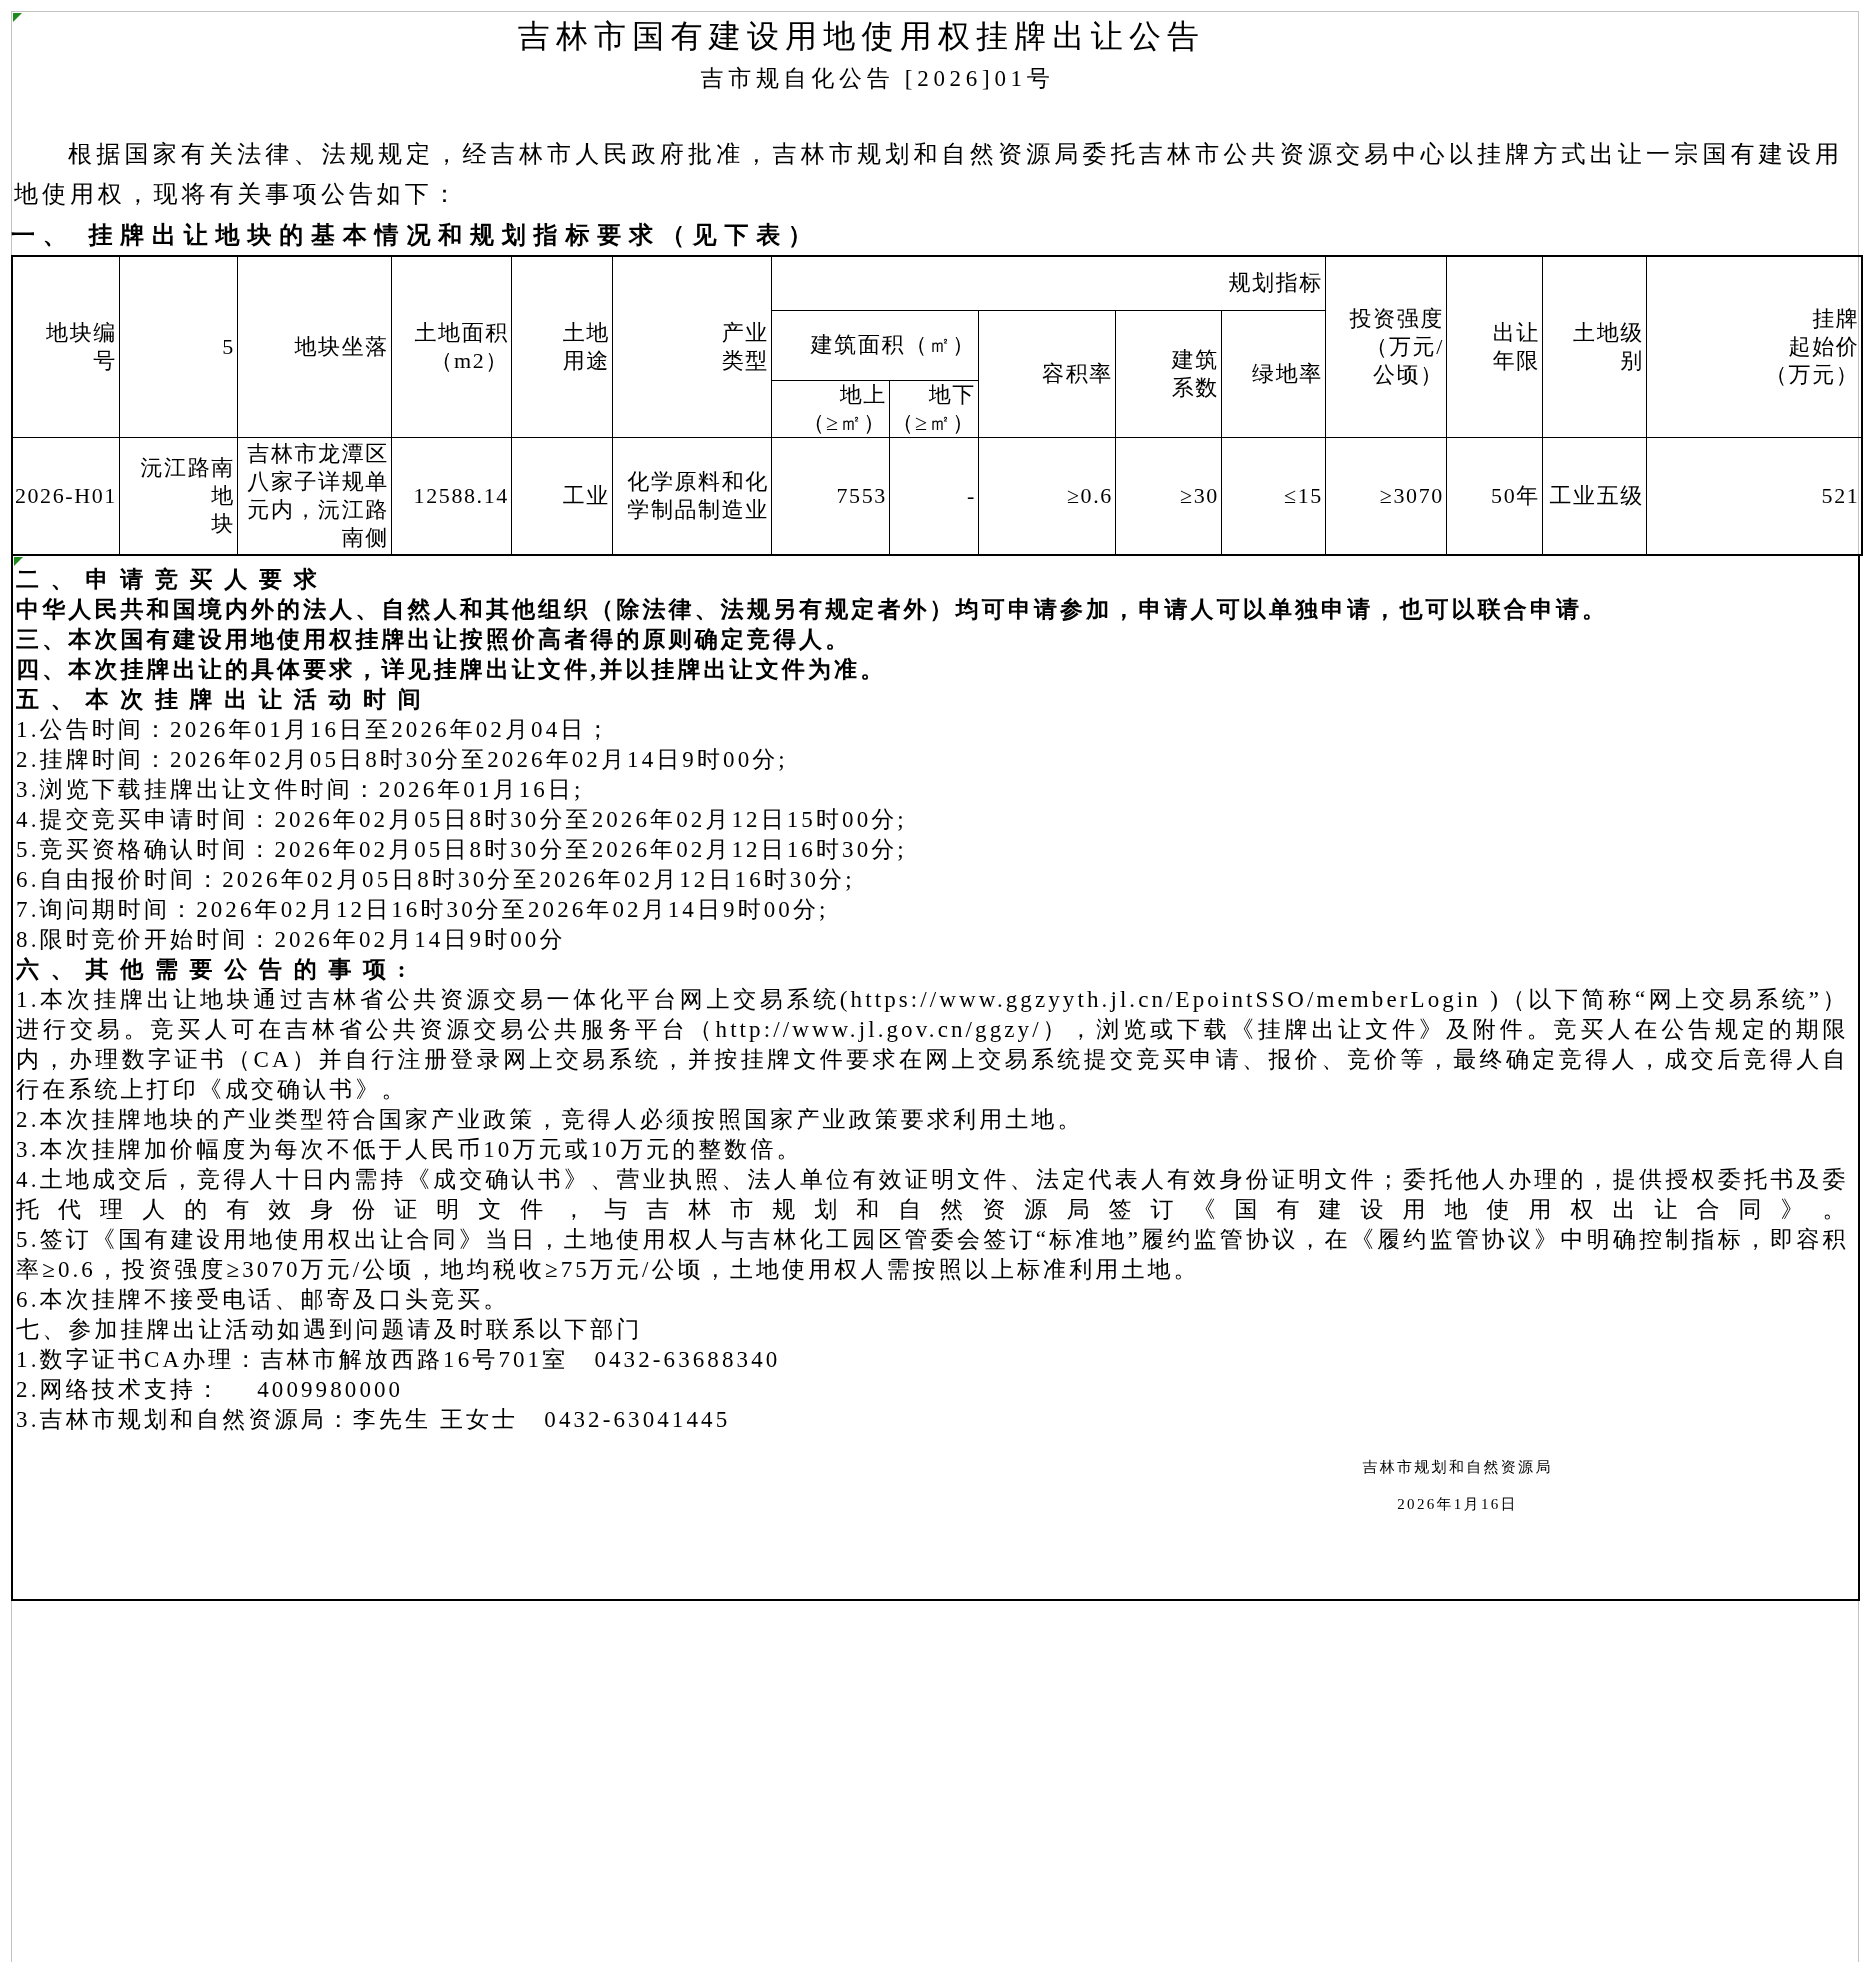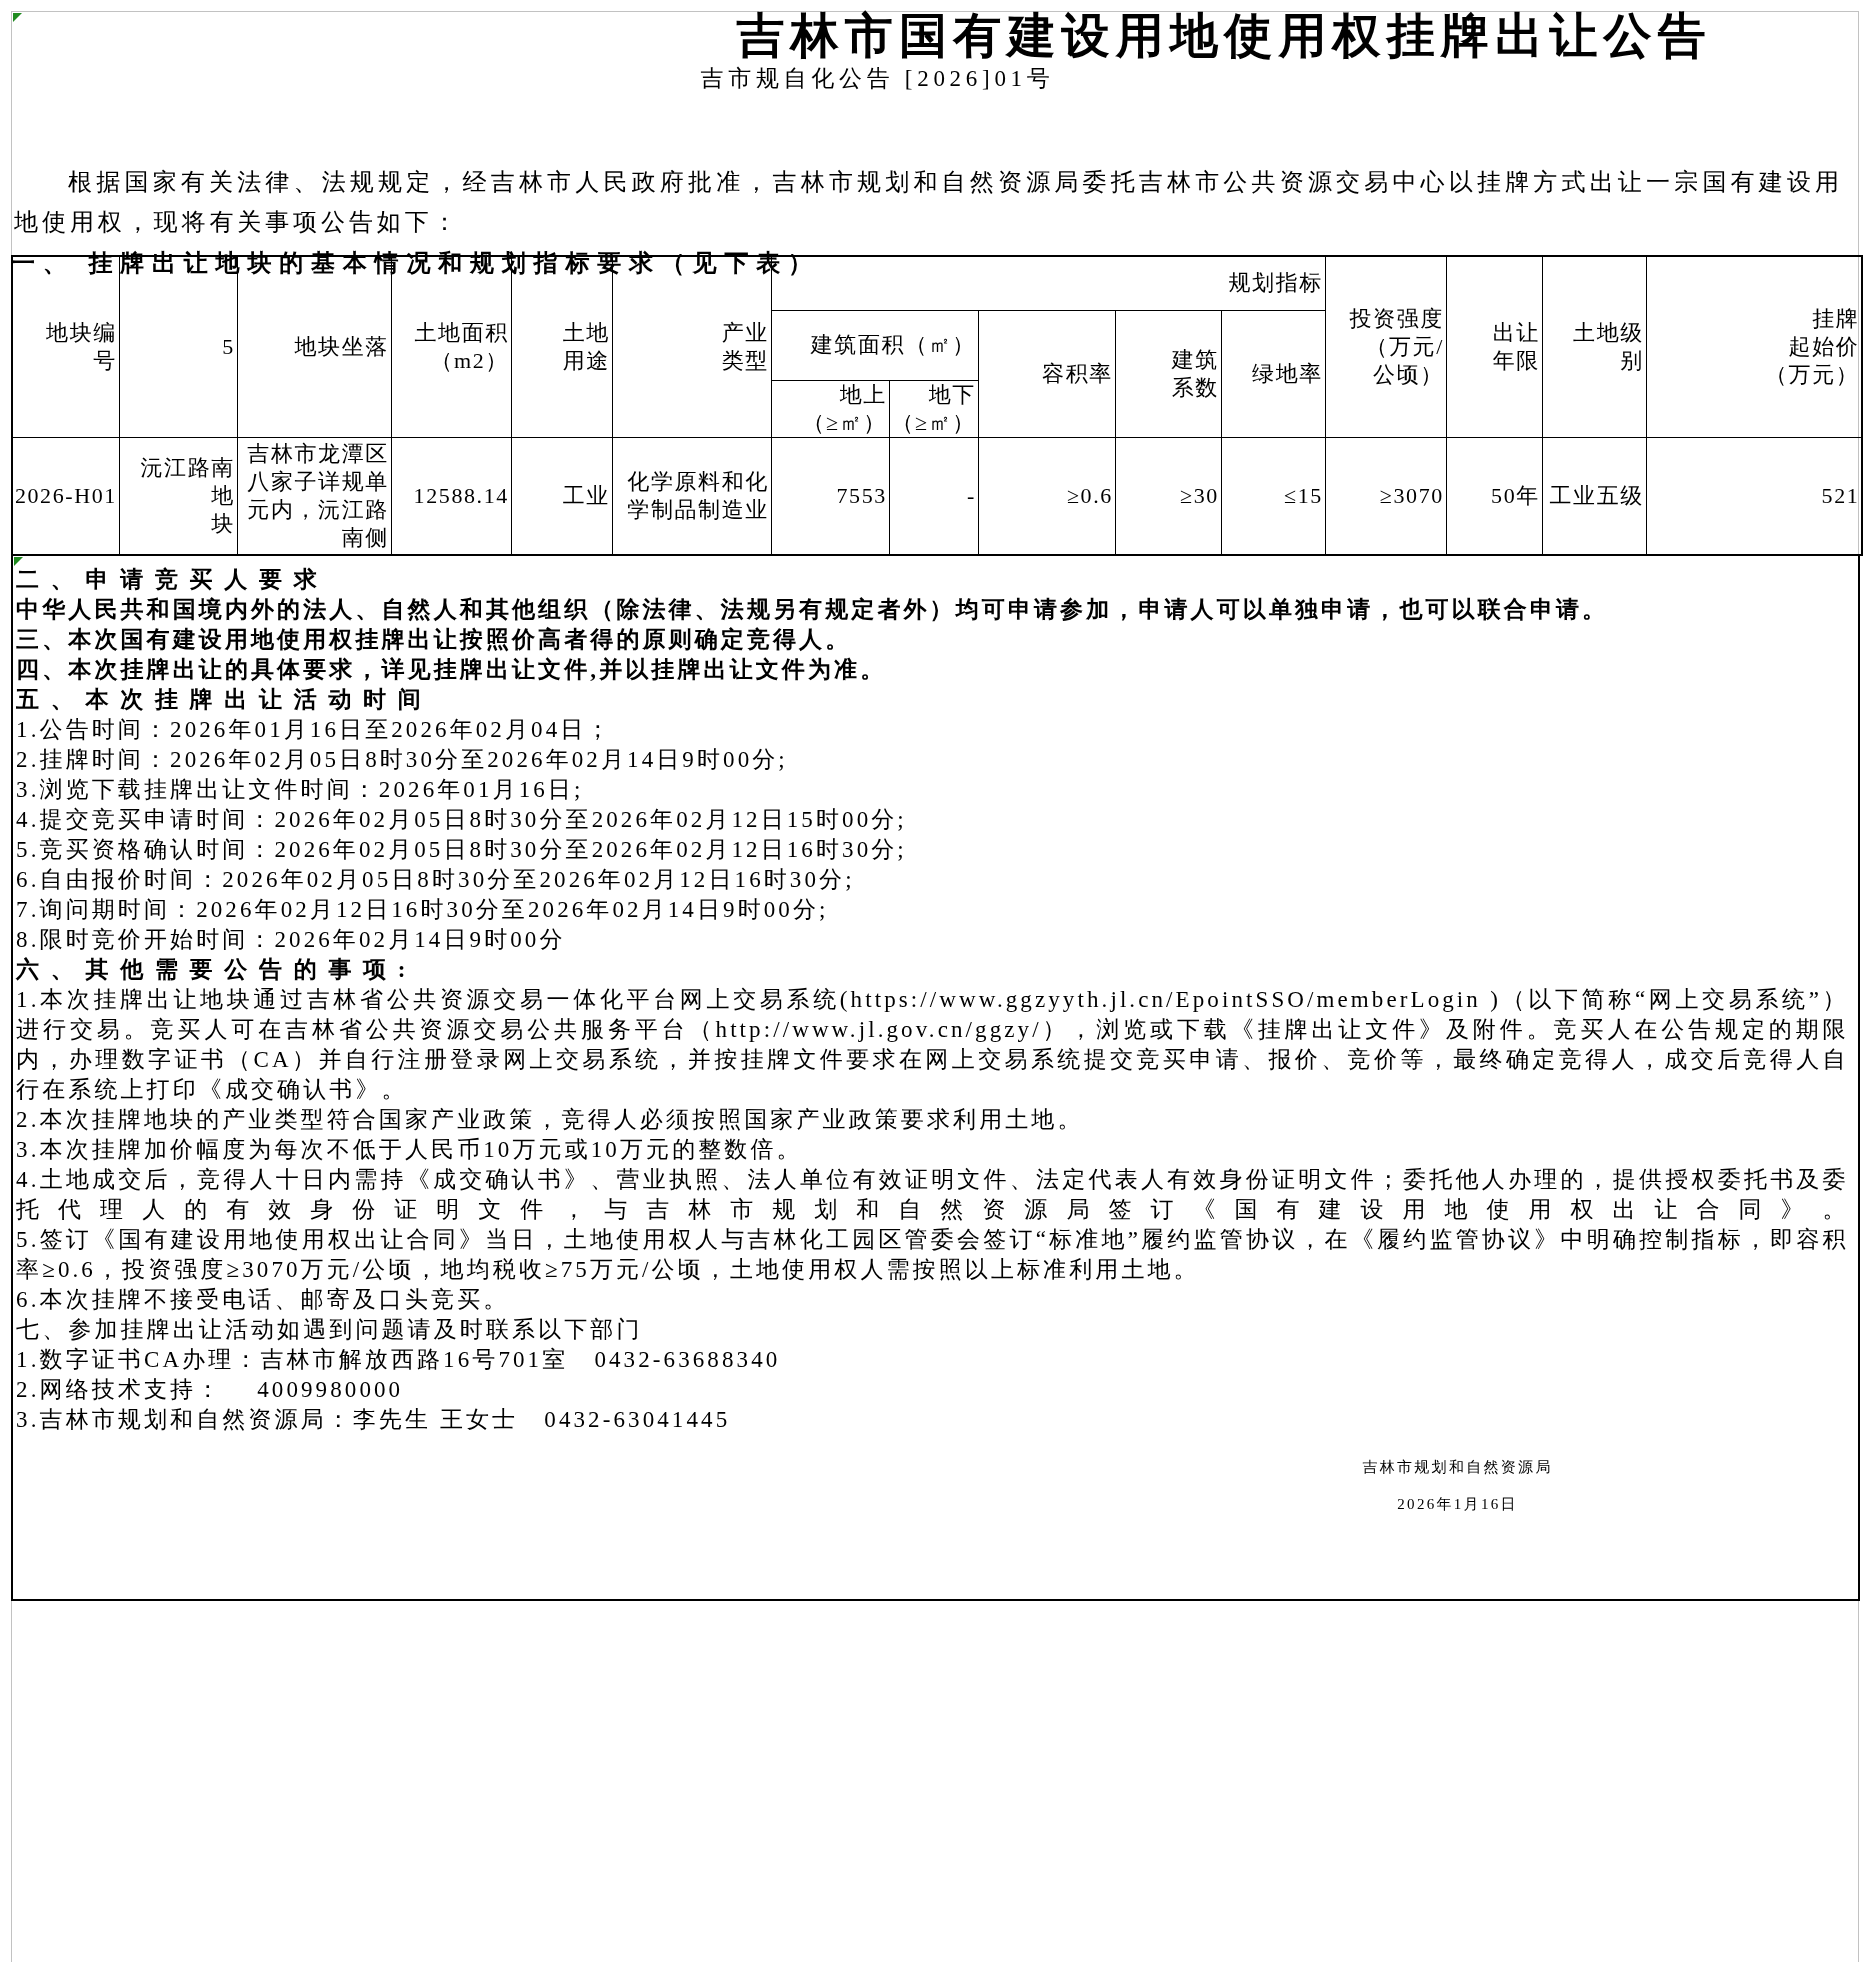--- a/index.html
+++ b/index.html
@@ -13,25 +13,25 @@
     border-left:0.8px solid #c2c2c2;border-top:0.8px solid #c2c2c2;border-right:0.8px solid #c2c2c2;
     box-sizing:border-box;
   }
   .tri{position:absolute;width:0;height:0;border-top:9.3px solid #1e8a1e;border-right:9.3px solid transparent;}
   #tri-title{left:12.5px;top:12.5px;}
   #tri-body{left:14px;top:557px;}
 
   .content{position:absolute;left:11px;top:11px;width:1849px;}
 
   .title-block{padding:3.1px 148px 0 0;text-align:center;}
-  .doc-title{font-size:48px;font-weight:bold;letter-spacing:6.2px;line-height:44px;text-align:right;}
+  .doc-title{font-size:32px;font-weight:normal;letter-spacing:6.2px;line-height:44px;}
   .doc-number{font-size:23px;font-weight:normal;letter-spacing:4.7px;line-height:31px;margin-top:4.7px;padding-left:32px;}
 
   .intro{
-    margin-top:68px;padding:0 17px 0 3.1px;
+    margin-top:40px;padding:0 17px 0 3.1px;
     font-size:24px;line-height:40px;letter-spacing:3.9px;
     text-align:justify;text-indent:54px;
   }
   .sec1-heading{
     margin-top:4.7px;padding-left:0;
     font-size:24px;font-weight:bold;letter-spacing:7.8px;line-height:34px;
   }
 
   table.land{
     position:absolute;left:11px;top:255px;width:1849px;

